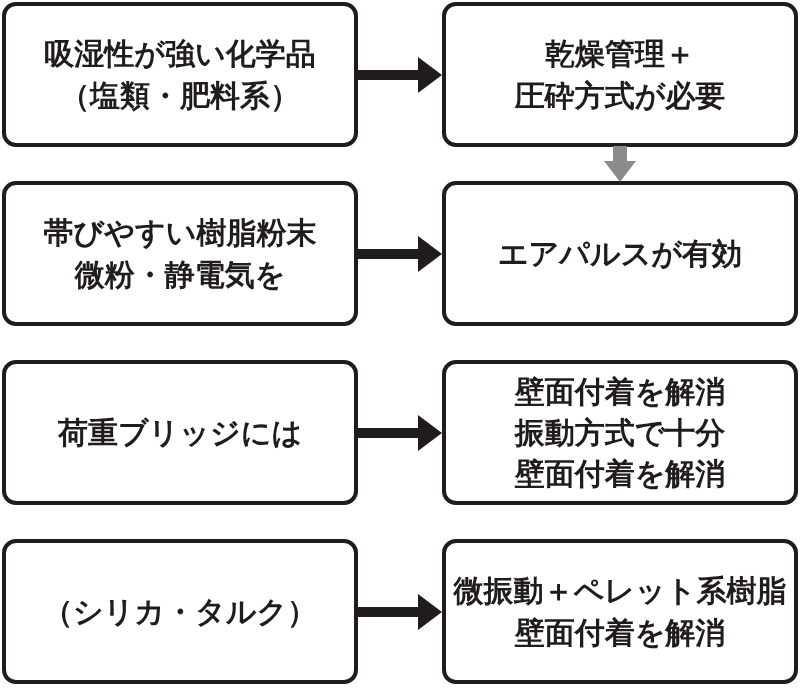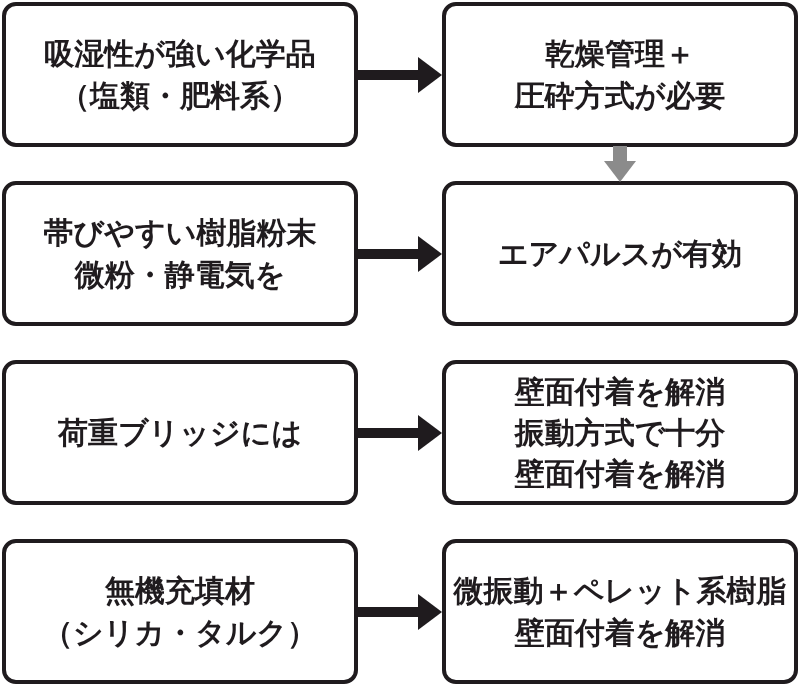--- a/index.html
+++ b/index.html
@@ -87,21 +87,20 @@
     </div>
     <div class="box">
       <div class="line">壁面付着を解消</div>
       <div class="line">振動方式で十分</div>
       <div class="line">壁面付着を解消</div>
     </div>
   </div>
 
   <div class="row">
     <div class="box">
-      <div class="line">無機充填材</div>
       <div class="line">（シリカ・タルク）</div>
     </div>
     <div class="connector">
       <svg width="84" height="36" viewBox="0 0 84 36" aria-hidden="true">
         <rect x="0" y="13" width="62" height="10" fill="currentColor"></rect>
         <polygon points="60,0 84,18 60,36" fill="currentColor"></polygon>
       </svg>
     </div>
     <div class="box">
       <div class="line">微振動＋ペレット系樹脂</div>

